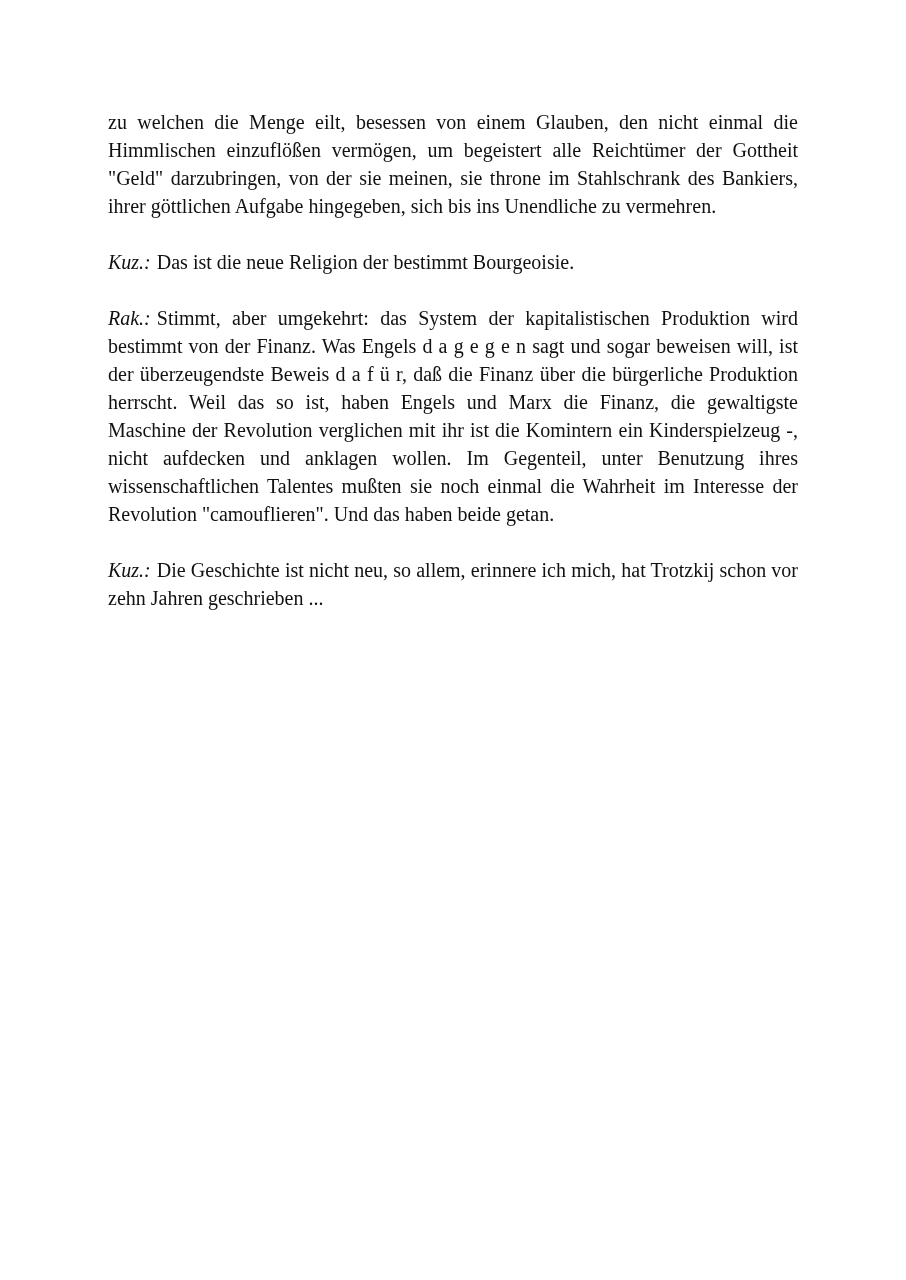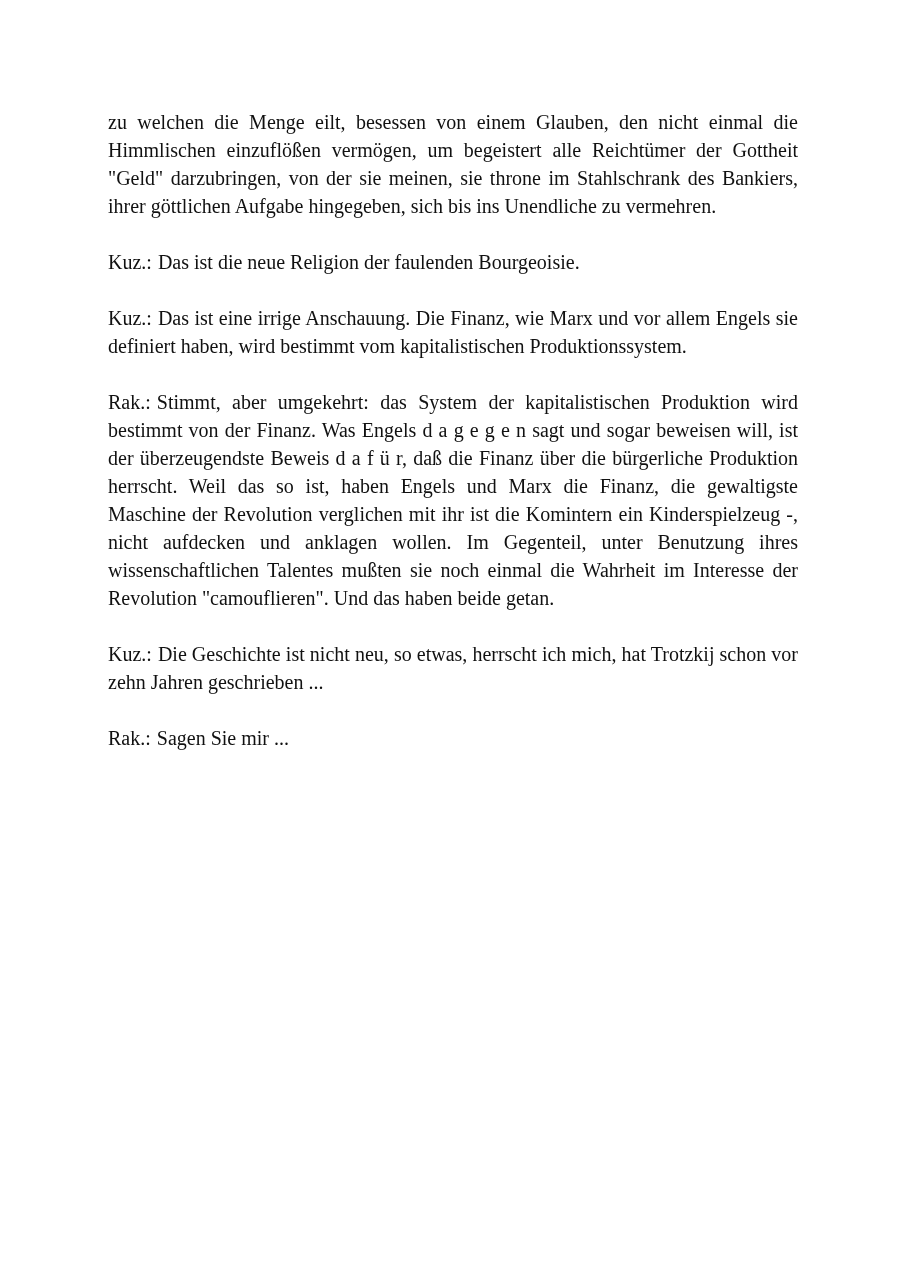--- a/index.html
+++ b/index.html
@@ -19,36 +19,35 @@
     line-height: 28px;
     color: #111111;
     overflow: hidden;
   }
   .para {
     margin: 0 0 28px 0;
     text-align: justify;
     text-justify: inter-word;
   }
   .speaker {
+    font-style: italic;
     margin-right: 0.30em;
   }
 </style>
 </head>
 <body>
 
 <div class="page">
 
   <p class="para"><span>zu welchen die Menge eilt, besessen von einem Glauben, den nicht einmal die Himmlischen einzuflößen vermögen, um begeistert alle Reichtümer der Gottheit "Geld" darzubringen, von der sie meinen, sie throne im Stahlschrank des Bankiers, ihrer göttlichen Aufgabe hingegeben, sich bis ins Unendliche zu vermehren.</span></p>
 
-  <p class="para"><span class="speaker">Kuz.:</span><span>Das ist die neue Religion der faulenden Bourgeoisie.</span></p>
+  <p class="para"><span class="speaker">Kuz.:</span><span>Das ist die neue Religion der bestimmt Bourgeoisie.</span></p>
 
 
 
 
-  <p class="para"><span class="speaker">Kuz.:</span><span>Das ist eine irrige Anschauung. Die Finanz, wie Marx und vor allem Engels sie definiert haben, wird bestimmt vom kapitalistischen Produktionssystem.</span></p>
 
   <p class="para"><span class="speaker">Rak.:</span><span>Stimmt, aber umgekehrt: das System der kapitalistischen Produktion wird bestimmt von der Finanz. Was Engels d a g e g e n sagt und sogar beweisen will, ist der überzeugendste Beweis d a f ü r, daß die Finanz über die bürgerliche Produktion herrscht. Weil das so ist, haben Engels und Marx die Finanz, die gewaltigste Maschine der Revolution verglichen mit ihr ist die Komintern ein Kinderspielzeug -, nicht aufdecken und anklagen wollen. Im Gegenteil, unter Benutzung ihres wissenschaftlichen Talentes mußten sie noch einmal die Wahrheit im Interesse der Revolution "camouflieren". Und das haben beide getan.</span></p>
 
-  <p class="para"><span class="speaker">Kuz.:</span><span>Die Geschichte ist nicht neu, so etwas, herrscht ich mich, hat Trotzkij schon vor zehn Jahren geschrieben ...</span></p>
+  <p class="para"><span class="speaker">Kuz.:</span><span>Die Geschichte ist nicht neu, so allem, erinnere ich mich, hat Trotzkij schon vor zehn Jahren geschrieben ...</span></p>
 
-  <p class="para"><span class="speaker">Rak.:</span><span>Sagen Sie mir ...</span></p>
 
 </div>
 
 </body></html>

